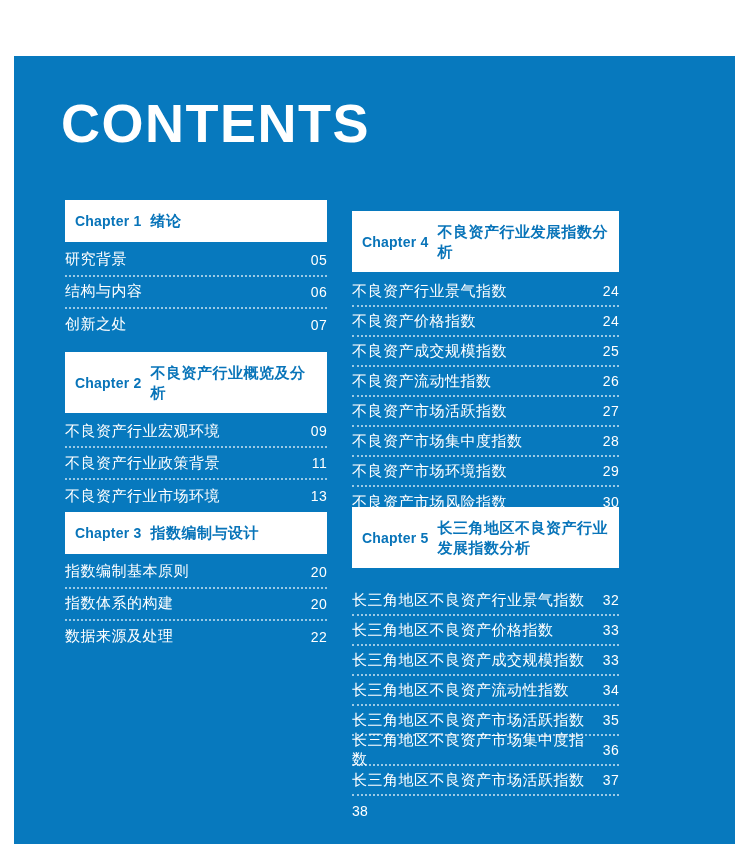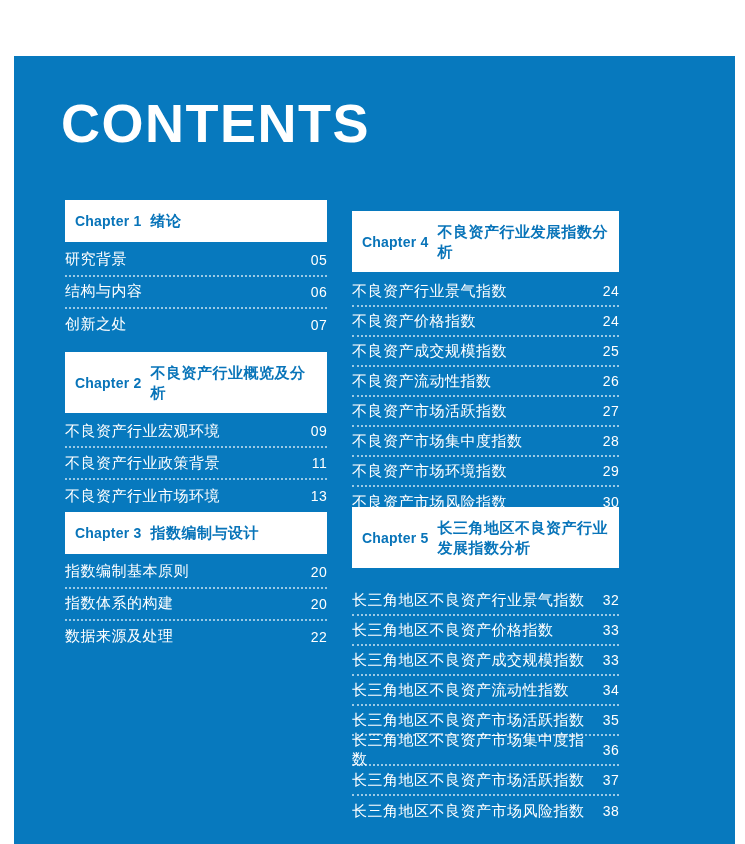--- a/index.html
+++ b/index.html
@@ -200,20 +200,19 @@
             </div>
             <div class="row">
               <span class="item-title">长三角地区不良资产市场集中度指数</span>
               <span class="item-page">36</span>
             </div>
             <div class="row">
               <span class="item-title">长三角地区不良资产市场活跃指数</span>
               <span class="item-page">37</span>
             </div>
             <div class="row">
-              <span class="item-title">长三角地区不良资产市场风险指数</span>
               <span class="item-page">38</span>
             </div>
           </div>
         </section>
       </div>
   </div>
 </div>
 
 </body></html>

